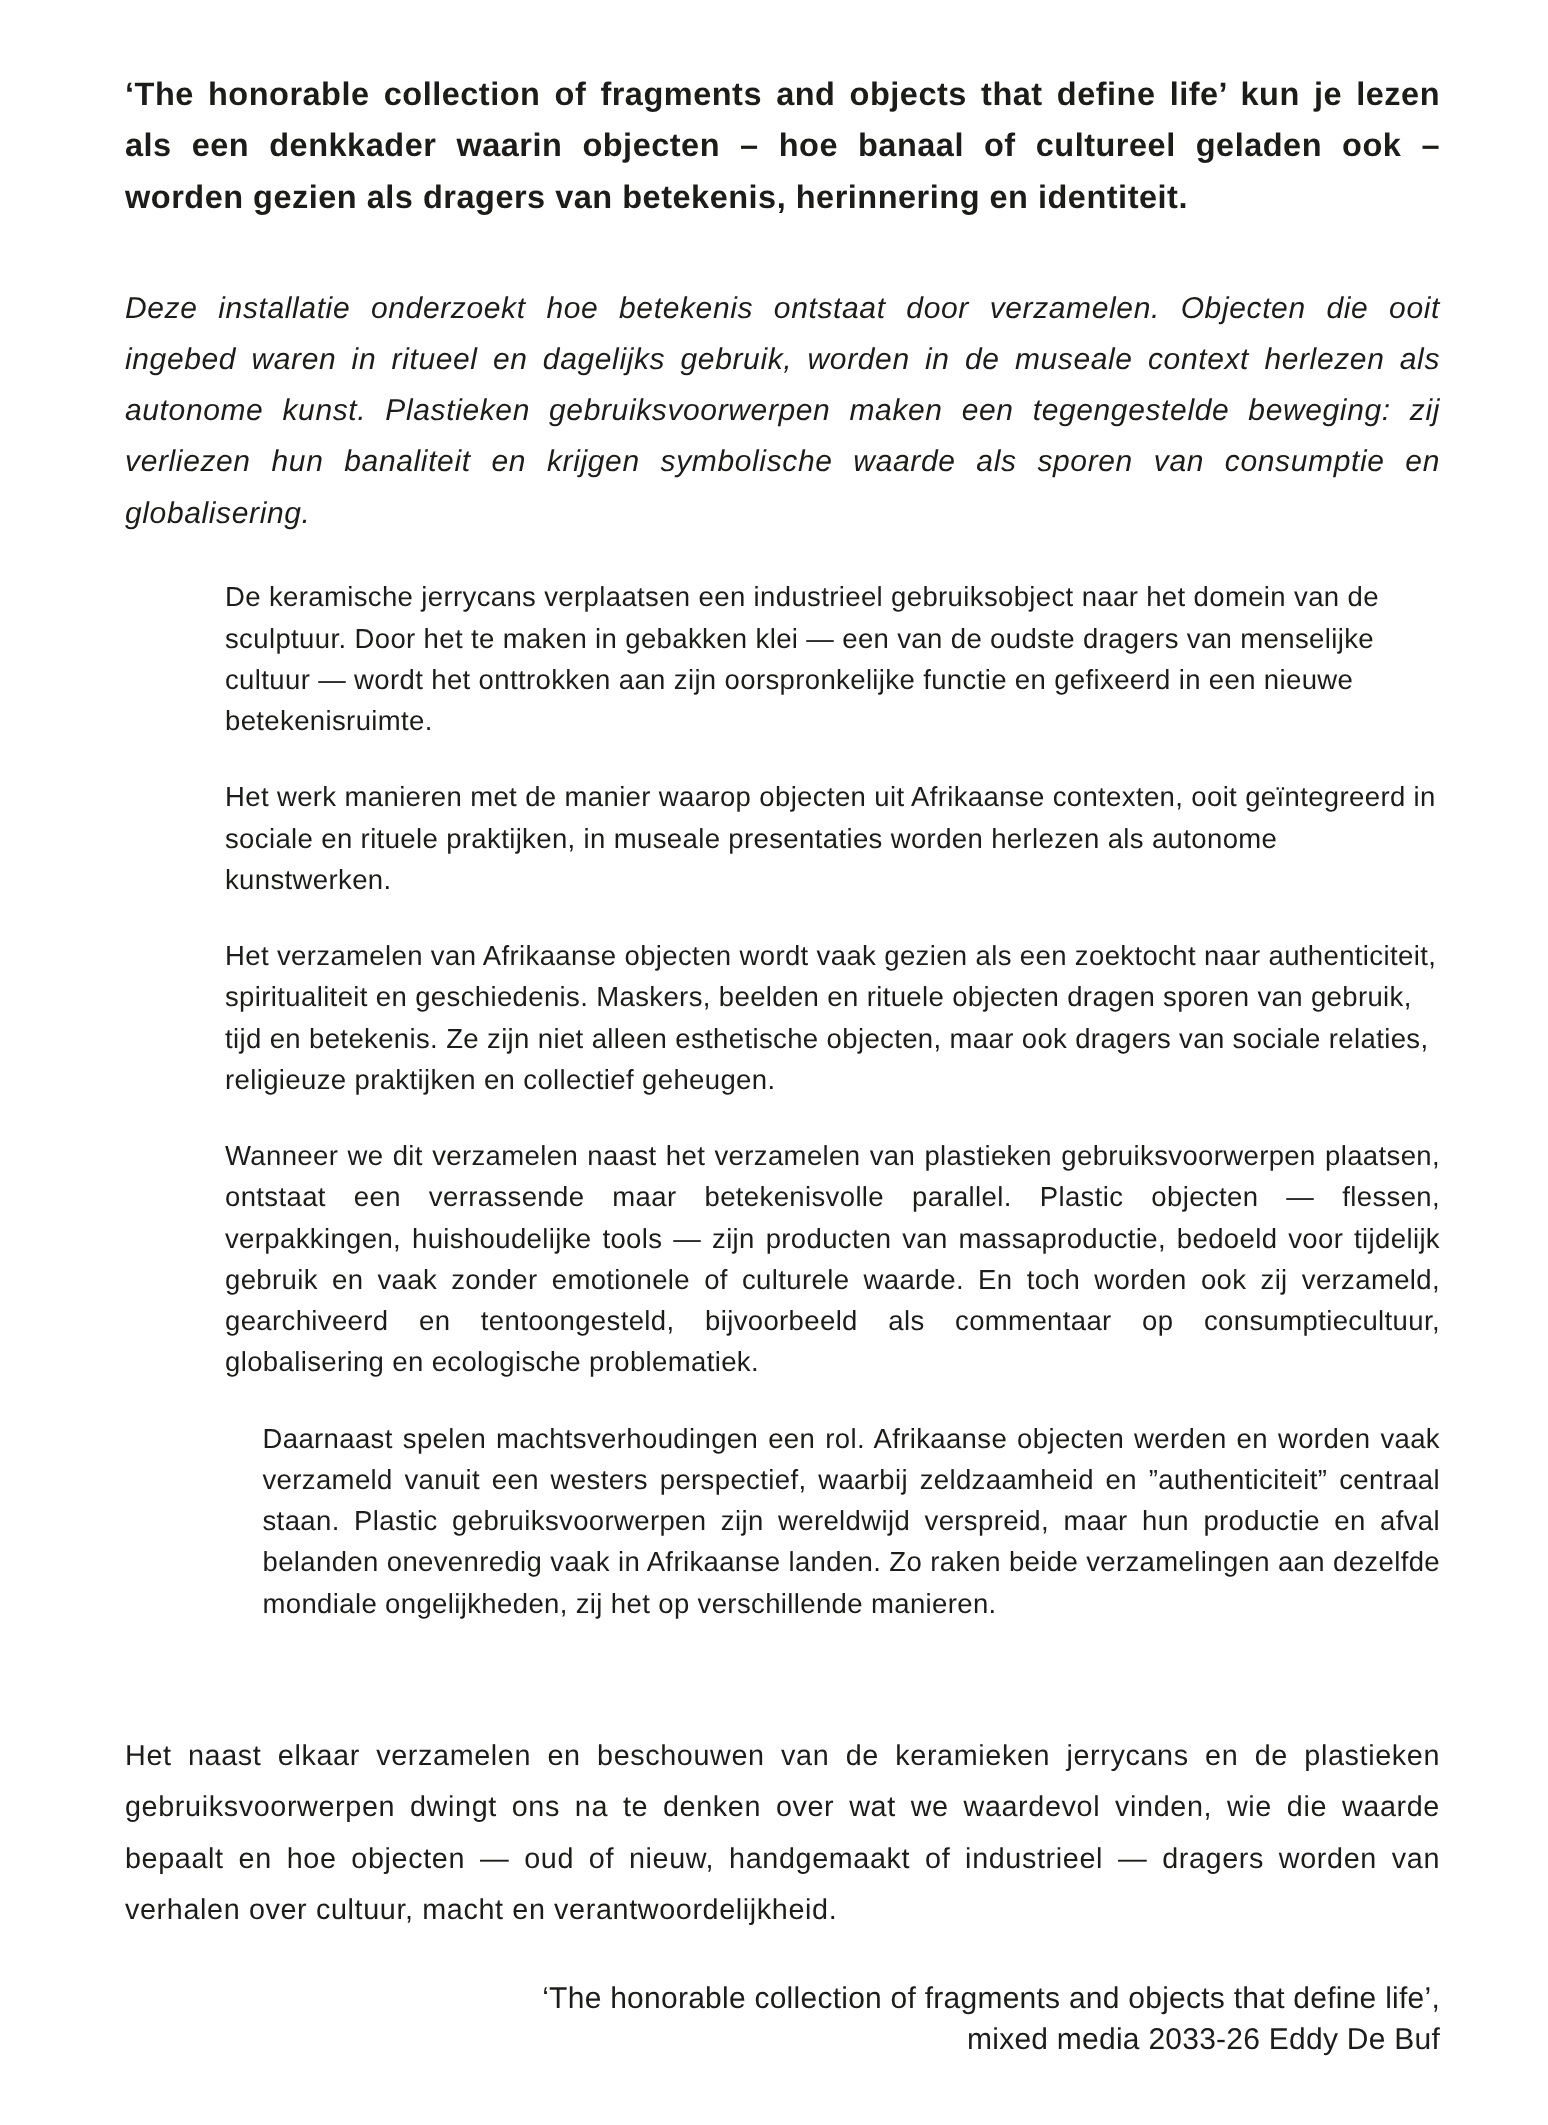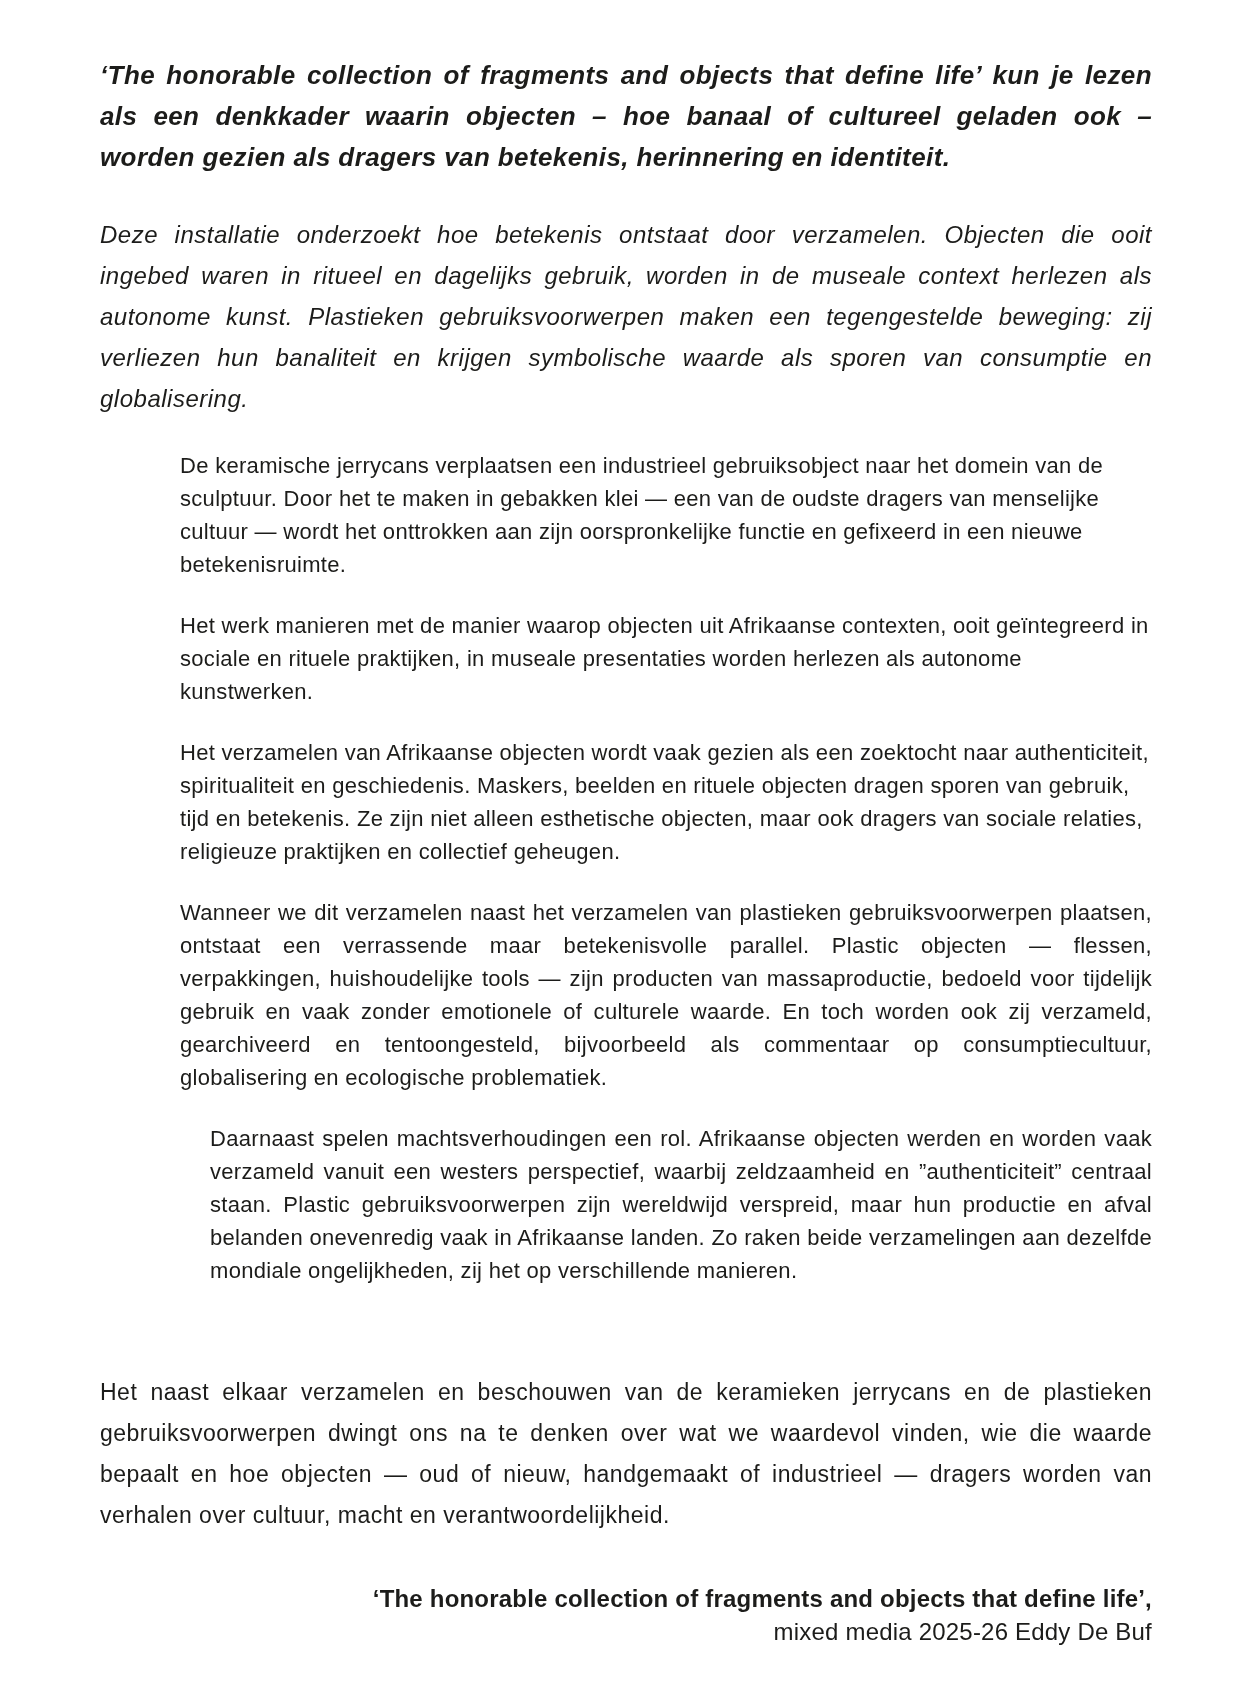--- a/index.html
+++ b/index.html
@@ -23,22 +23,21 @@
     display: flex;
     flex-direction: column;
     background: #ffffff;
   }
   .intro-heading {
     font-size: 26px;
     font-weight: bold;
     line-height: 41px;
     letter-spacing: 0.4px;
     text-align: justify;
-    margin: 0 0 36px 0;
-    font-style: italic;
+    margin: 0 0 48px 0;
   }
   .body-para {
     font-size: 24px;
     font-weight: normal;
     line-height: 41px;
     letter-spacing: 0.5px;
     text-align: justify;
     margin: 0 0 30px 0;
     font-style: italic;
   }
@@ -67,21 +66,21 @@
     text-align: justify;
     margin: 85px 0 0 0;
   }
   .caption {
     margin-top: auto;
     padding-bottom: 52px;
     text-align: right;
   }
   .caption-title {
     font-size: 24px;
-    font-weight: bold;
+    font-weight: normal;
     line-height: 33px;
     letter-spacing: 0.2px;
   }
   .caption-credit {
     font-size: 24px;
     font-weight: normal;
     line-height: 33px;
     letter-spacing: 0.2px;
   }
 </style>
@@ -99,16 +98,16 @@
     <p class="quote">Het werk manieren met de manier waarop objecten uit Afrikaanse contexten, ooit geïntegreerd in sociale en rituele praktijken, in museale presentaties worden herlezen als autonome kunstwerken.</p>
     <p class="quote">Het verzamelen van Afrikaanse objecten wordt vaak gezien als een zoektocht naar authenticiteit, spiritualiteit en geschiedenis. Maskers, beelden en rituele objecten dragen sporen van gebruik, tijd en betekenis. Ze zijn niet alleen esthetische objecten, maar ook dragers van sociale relaties, religieuze praktijken en collectief geheugen.</p>
     <p class="quote justified">Wanneer we dit verzamelen naast het verzamelen van plastieken gebruiksvoorwerpen plaatsen, ontstaat een verrassende maar betekenisvolle parallel. Plastic objecten — flessen, verpakkingen, huishoudelijke tools — zijn producten van massaproductie, bedoeld voor tijdelijk gebruik en vaak zonder emotionele of culturele waarde. En toch worden ook zij verzameld, gearchiveerd en tentoongesteld, bijvoorbeeld als commentaar op consumptiecultuur, globalisering en ecologische problematiek.</p>
     <p class="quote justified">Daarnaast spelen machtsverhoudingen een rol. Afrikaanse objecten werden en worden vaak verzameld vanuit een westers perspectief, waarbij zeldzaamheid en ”authenticiteit” centraal staan. Plastic gebruiksvoorwerpen zijn wereldwijd verspreid, maar hun productie en afval belanden onevenredig vaak in Afrikaanse landen. Zo raken beide verzamelingen aan dezelfde mondiale ongelijkheden, zij het op verschillende manieren.</p>
   </div>
 
   <p class="closing-para">Het naast elkaar verzamelen en beschouwen van de keramieken jerrycans en de plastieken gebruiksvoorwerpen dwingt ons na te denken over wat we waardevol vinden, wie die waarde bepaalt en hoe objecten — oud of nieuw, handgemaakt of industrieel — dragers worden van verhalen over cultuur, macht en verantwoordelijkheid.</p>
 
   <div class="caption">
     <div class="caption-title">‘The honorable collection of fragments and objects that define life’,</div>
-    <div class="caption-credit">mixed media 2025-26 Eddy De Buf</div>
+    <div class="caption-credit">mixed media 2033-26 Eddy De Buf</div>
   </div>
 
 </div>
 
 </body></html>

